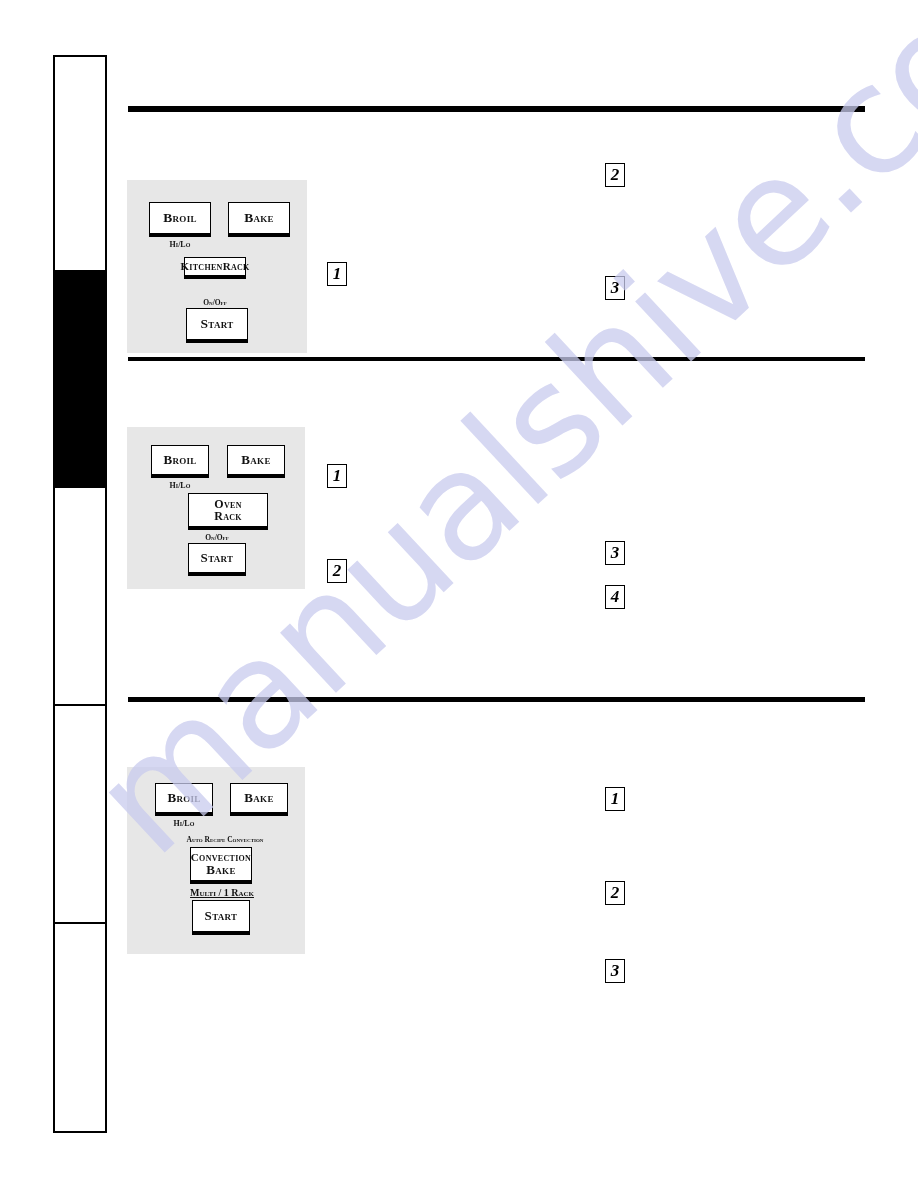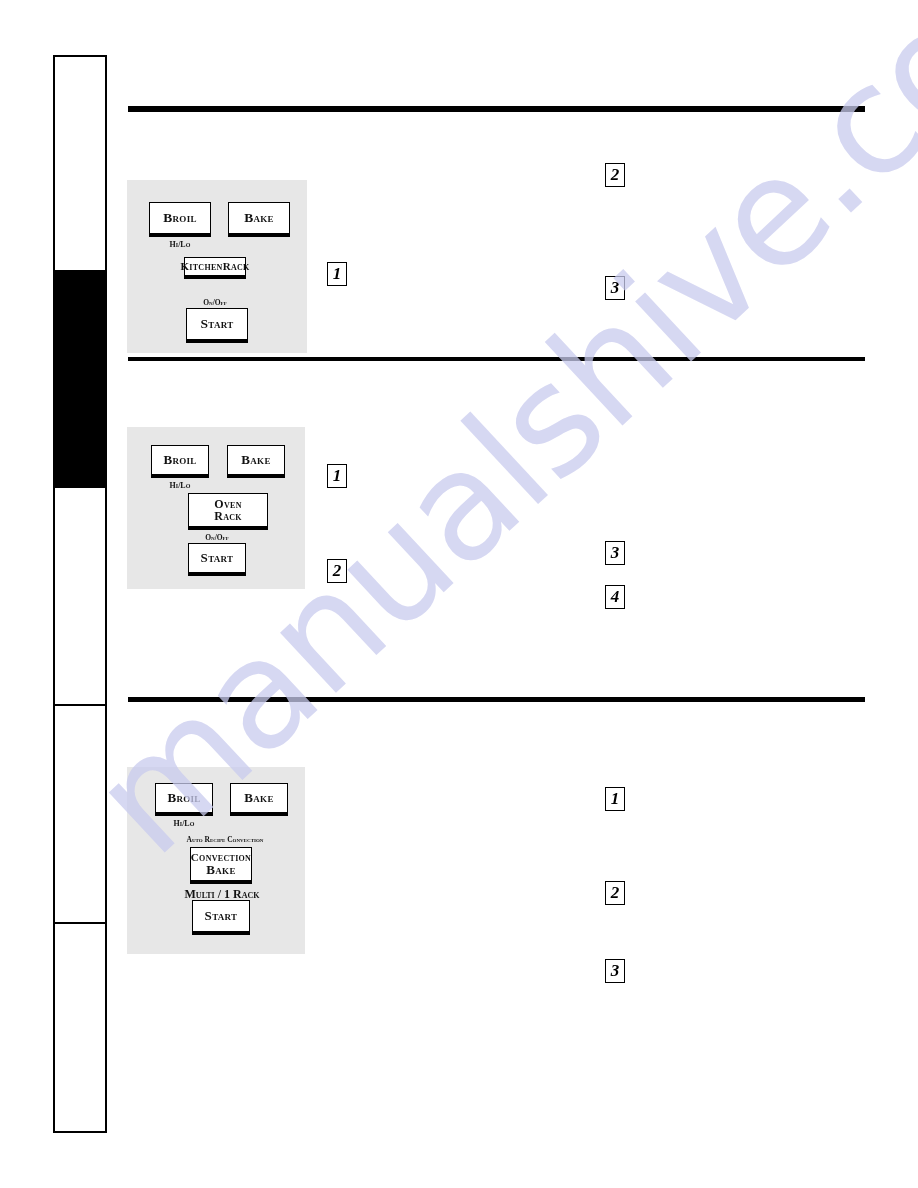--- a/index.html
+++ b/index.html
@@ -166,21 +166,21 @@
   <div class="btn" style="left:103px;top:16px;width:58px;height:33px;font-size:13px;">
     <span class="cap">Bake</span>
   </div>
 
   <div class="sublabel" style="left:28px;top:68px;width:140px;font-size:7.5px;">Auto Recipe Convection</div>
 
   <div class="btn" style="left:63px;top:80px;width:62px;height:37px;flex-direction:column;">
     <span class="cap" style="font-size:11px;">Convection</span>
     <span class="cap" style="font-size:13px;">Bake</span>
   </div>
-  <div class="sublabel" style="left:55px;top:120px;width:80px;font-size:12px;">Multi / 1 Rack</div>
+  <div class="sublabel" style="left:55px;top:120px;width:80px;font-size:10px;text-decoration:underline;">Multi / 1 Rack</div>
 
   <div class="btn" style="left:65px;top:133px;width:58px;height:35px;font-size:13px;">
     <span class="cap">Start</span>
   </div>
 </div>
 
 <div class="stepnum" style="left:605px;top:787px;">1</div>
 <div class="stepnum" style="left:605px;top:881px;">2</div>
 <div class="stepnum" style="left:605px;top:959px;">3</div>
 

